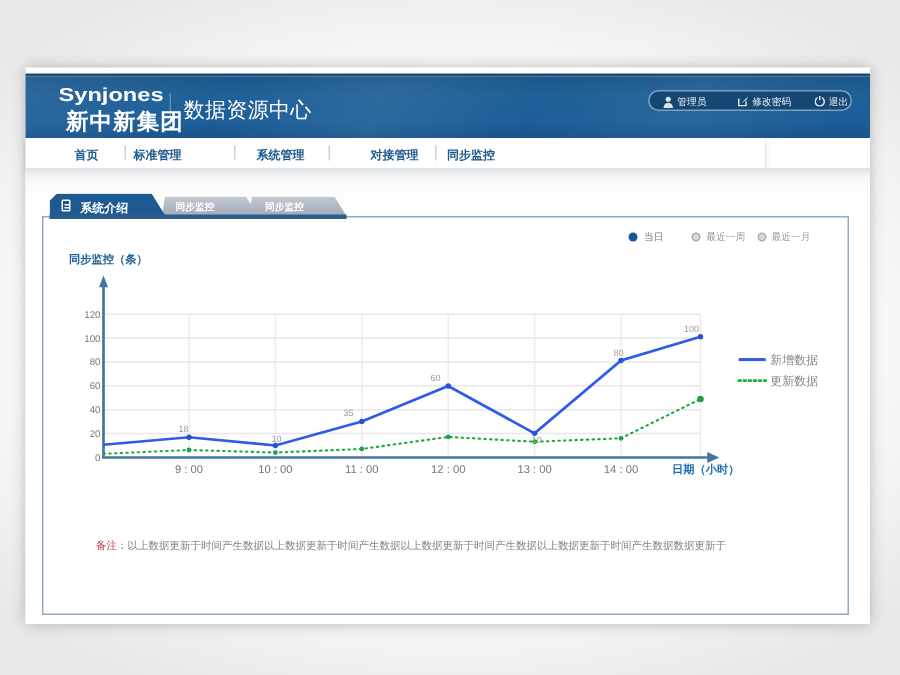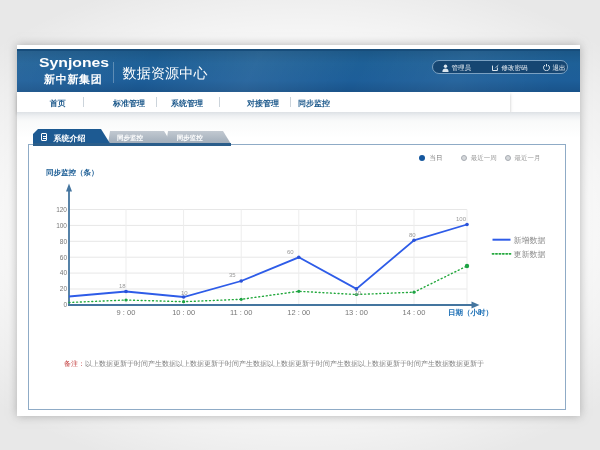--- a/index.html
+++ b/index.html
@@ -9,21 +9,21 @@
 .abs { position:absolute; }
 
 
 #sheet { left:17px; top:45px; width:563px; height:371px; background:#fff; box-shadow:0 0 9px rgba(120,120,120,.55); }
 
 
 #hdr { left:17px; top:49px; width:563px; height:43px; border-top:2px solid #174d7b;
   background: linear-gradient(115deg, rgba(255,255,255,.06) 0%, rgba(255,255,255,0) 24%, rgba(255,255,255,.065) 42%, rgba(255,255,255,0) 60%, rgba(255,255,255,.05) 78%, rgba(255,255,255,0) 95%),
   linear-gradient(180deg, #1b5787 0%, #1e6097 30%, #1d5e99 72%, #19538a 100%); }
 #logo-en { left:39px; top:55.5px; color:#fff; font-size:12.5px; font-weight:bold; transform-origin:0 0; transform:scaleX(1.26); }
-#logo-cn { left:44px; top:72px; color:#fff; font-size:11px; font-weight:bold; letter-spacing:0.7px; }
+#logo-cn { left:44px; top:72px; color:#fff; font-size:15px; font-weight:bold; letter-spacing:0.7px; }
 #hdr-sep { left:113px; top:62px; width:1px; height:21px; background:rgba(255,255,255,.28); }
 #hdr-title { left:122.5px; top:64.5px; color:#fff; font-size:14px; letter-spacing:0.2px;text-align:center; }
 #pill { left:432px; top:59.5px; width:136px; height:14px; border:1px solid #7ba1c2; border-radius:7px; background:#164672; }
 .pit { position:absolute; top:3px; font-size:6.5px; color:#eef3f8; white-space:nowrap; letter-spacing:0px; }
 .pic { position:absolute; top:3px; }
 
 
 #nav { left:17px; top:92px; width:493px; height:20px; background:#fff; box-shadow:0 2px 3px rgba(110,110,110,.4); }
 .nav-it { position:absolute; top:6px; font-size:8px; font-weight:bold; color:#1e5a8c; white-space:nowrap; transform:translateX(-50%); letter-spacing:0px;}
 .nav-sep { position:absolute; top:5px; width:1px; height:10px; background:#ccd4db; }
@@ -77,21 +77,21 @@
     <span class="pit" style="left:68.5px;">修改密码</span>
     <svg class="pic" style="left:110px; top:3.5px;" width="7" height="7" viewBox="0 0 7 7">
         <path d="M2 1.1 A3 3 0 1 0 5 1.1" stroke="#dce6ee" fill="none" stroke-width="1"></path>
         <line x1="3.5" y1="0" x2="3.5" y2="2.6" stroke="#dce6ee" stroke-width="1"></line>
       </svg>
     <span class="pit" style="left:119.5px;">退出</span>
   </div>
   <div id="nav" class="abs">
     <span class="nav-it" style="left:40.7px;">首页</span>
     <span class="nav-sep" style="left:66px;"></span>
-    <span class="nav-it" style="left:112px;">标准管理</span>
+    <span class="nav-it" style="left:88px;">标准管理</span>
     <span class="nav-sep" style="left:139px;"></span>
     <span class="nav-it" style="left:170px;">系统管理</span>
     <span class="nav-sep" style="left:202.4px;"></span>
     <span class="nav-it" style="left:246px;">对接管理</span>
     <span class="nav-sep" style="left:272.6px;"></span>
     <span class="nav-it" style="left:297px;">同步监控</span>
   </div>
   <div id="zone" class="abs"></div>
   <div id="tab2" class="abs tab">
       <span class="txt2" style="left:9px;">同步监控</span>

